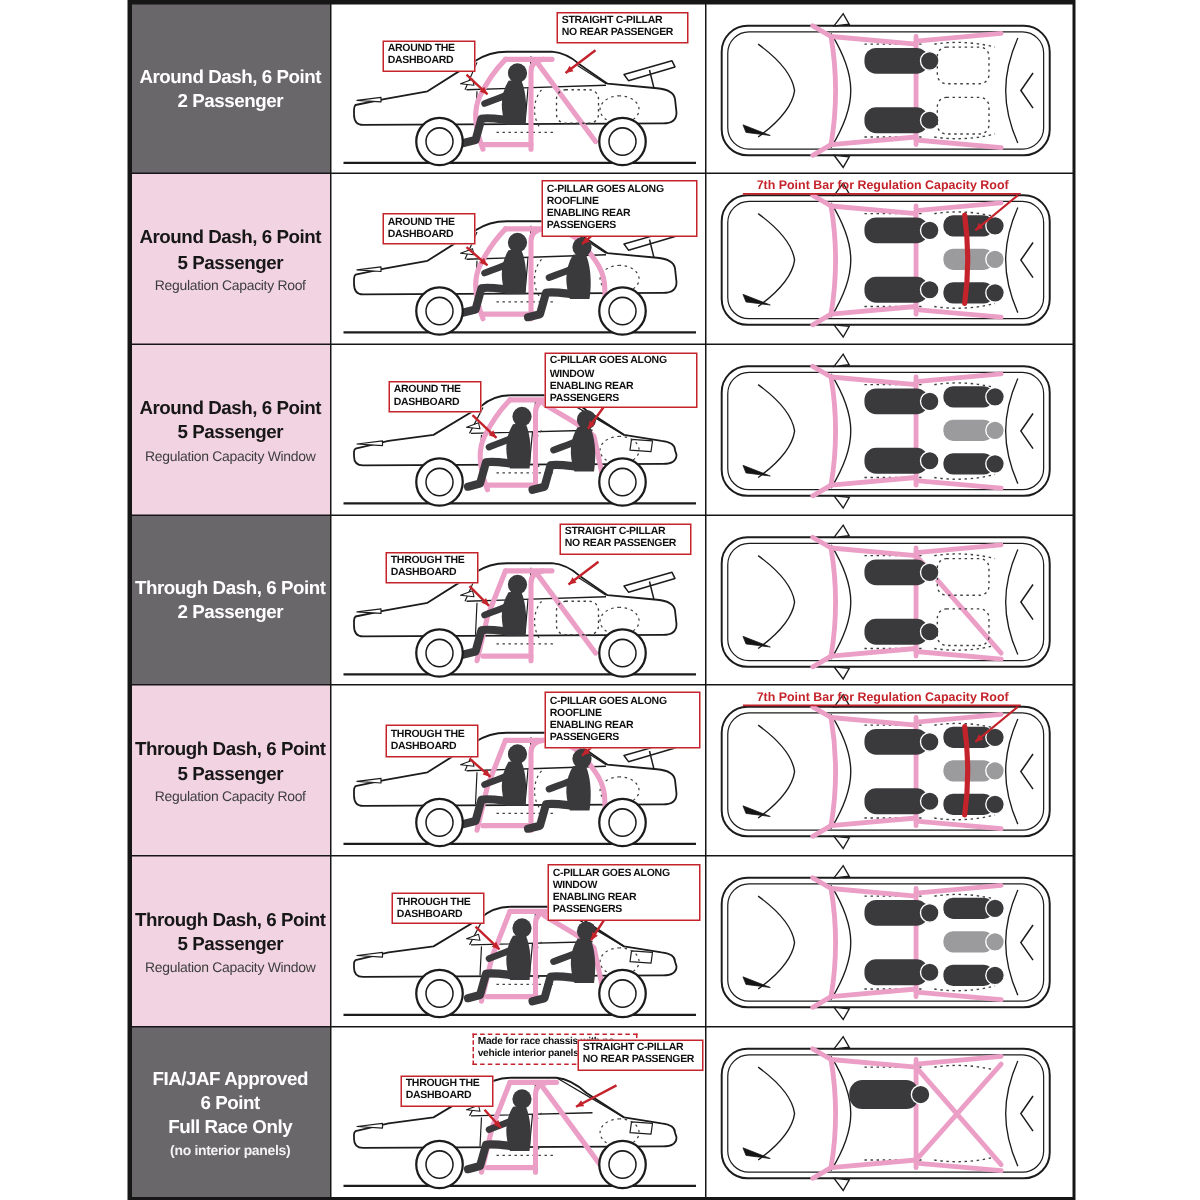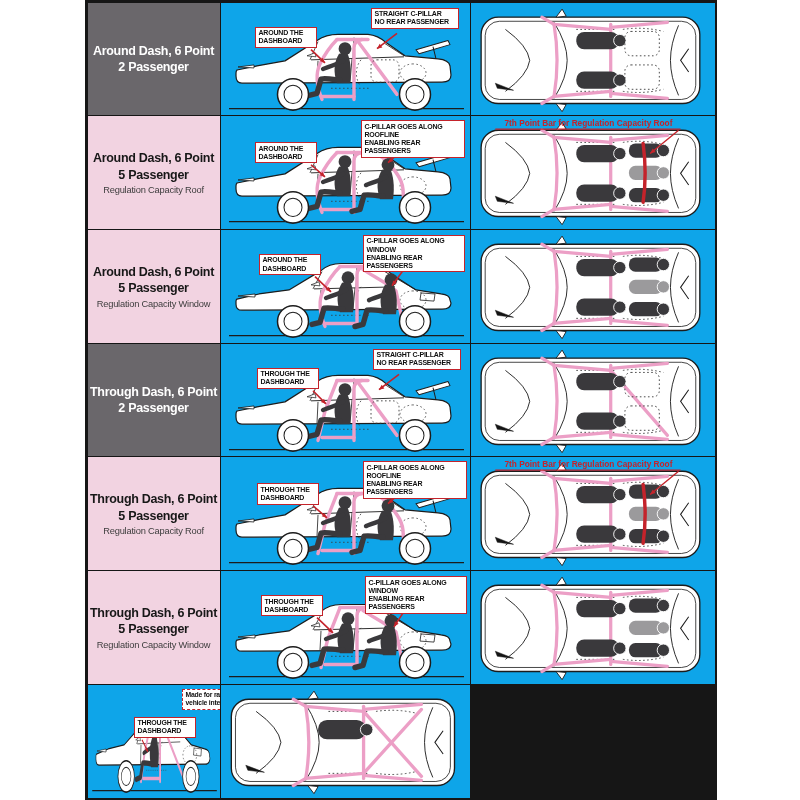--- a/index.html
+++ b/index.html
@@ -1,20 +1,20 @@
 <!DOCTYPE html>
 <html><head>
 <meta charset="utf-8">
 <style>
   html,body{margin:0;padding:0;}
   body{width:800px;height:800px;background:#ffffff;font-family:"Liberation Sans",sans-serif;position:relative;overflow:hidden;}
   .chart{position:absolute;left:85px;top:0;width:632px;height:800px;background:#161616;
          display:grid;grid-template-columns:132px 249px 1fr;grid-template-rows:repeat(7,1fr);
          gap:1px;padding:2.5px;box-sizing:border-box;}
-  .cell{position:relative;overflow:hidden;background:#0ea5e9;padding-left:24px;}
+  .cell{position:relative;overflow:hidden;background:#ffffff;padding-left:24px;}
   .label-cell{display:flex;flex-direction:column;justify-content:center;align-items:center;text-align:center;padding:3px;box-sizing:border-box;}
   .label-cell.gray{background:#6a676b;color:#ffffff;}
   .label-cell.pink{background:#f2d3e1;color:#171717;}
   .label-line{font-weight:bold;font-size:12.5px;line-height:1.3;letter-spacing:-0.3px;white-space:nowrap;}
   .label-sub{font-size:9.3px;margin-top:2px;letter-spacing:-0.2px;white-space:nowrap;}
   .gray .label-sub{color:#f4f2f4;font-weight:bold;}
   .pink .label-sub{color:#3d3d3d;}
   .diagram-svg{position:absolute;left:0;top:0;width:100%;height:100%;}
   .callout{position:absolute;background:#ffffff;border:1.6px solid #c4232b;color:#101010;
            font-weight:bold;font-size:7px;line-height:1.16;padding:1.5px 3px;white-space:pre-line;
@@ -599,20 +599,26 @@
             <rect x="156" y="49" width="33" height="14" rx="6.363636363636363" fill="#9b9a9c"></rect>
             <circle cx="190" cy="56" r="6.1" fill="#9b9a9c" stroke="#ffffff" stroke-width="0.9"></circle>
           </g>
           <g>
             <rect x="156" y="71" width="33" height="14" rx="6.363636363636363" fill="#3a393c"></rect>
             <circle cx="190" cy="78" r="6.1" fill="#3a393c" stroke="#ffffff" stroke-width="0.9"></circle>
           </g>
         </g>
       </svg>
     </div>
+    <div class="cell label-cell gray">
+      <div class="label-line">FIA/JAF Approved</div>
+      <div class="label-line">6 Point</div>
+      <div class="label-line">Full Race Only</div>
+      <div class="label-sub">(no interior panels)</div>
+    </div>
     <div class="cell">
       <svg viewBox="0 0 249 111" preserveAspectRatio="none" class="diagram-svg">
         <g>
           <line x1="8" y1="104" x2="243" y2="104" stroke="#1c1c1c" stroke-width="1.4"></line>
           <g stroke="#1c1c1c" stroke-width="1.2" fill="#ffffff" stroke-linejoin="round">
             <path d="M16 68 L38 63 L68 59 L100 40 Q108 33 120 33 L150 33 Q160 34 170 43 L195 59 L220 63 Q229 64 229 69 L230 72 Q230 78 221 78 L21 79 Q15 79 15 73 L15 70 Q15 69 16 68 Z"></path>
             <path d="M93 58 L174 56 M150 33 L195 59" stroke-width="0.9" fill="none"></path>
             <path d="M101 41 L92 58 M136 36 L135 57 M134 57 L132 78 M100 59 L99 78 M200 62 L214 63 L213 70 L199 69 Z" stroke-width="0.8" fill="none"></path>
             <path d="M17 65 L34 63 L34 66 Z" fill="#ffffff" stroke-width="0.8"></path>
             <path d="M90 54 L98 51 L99 55 Z" stroke-width="0.7"></path>

